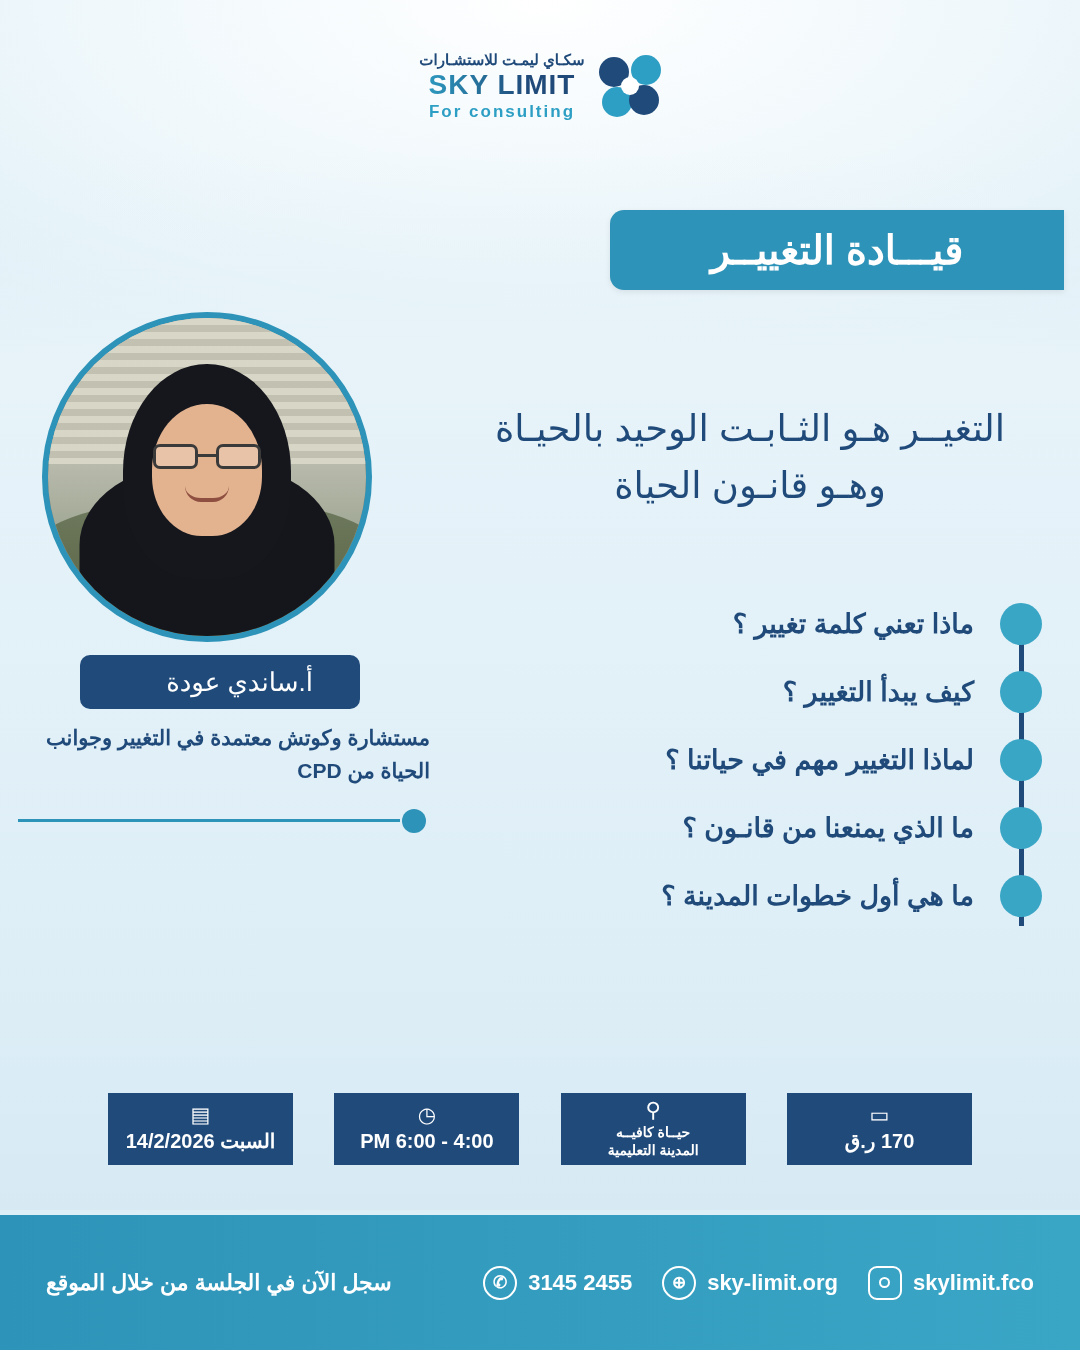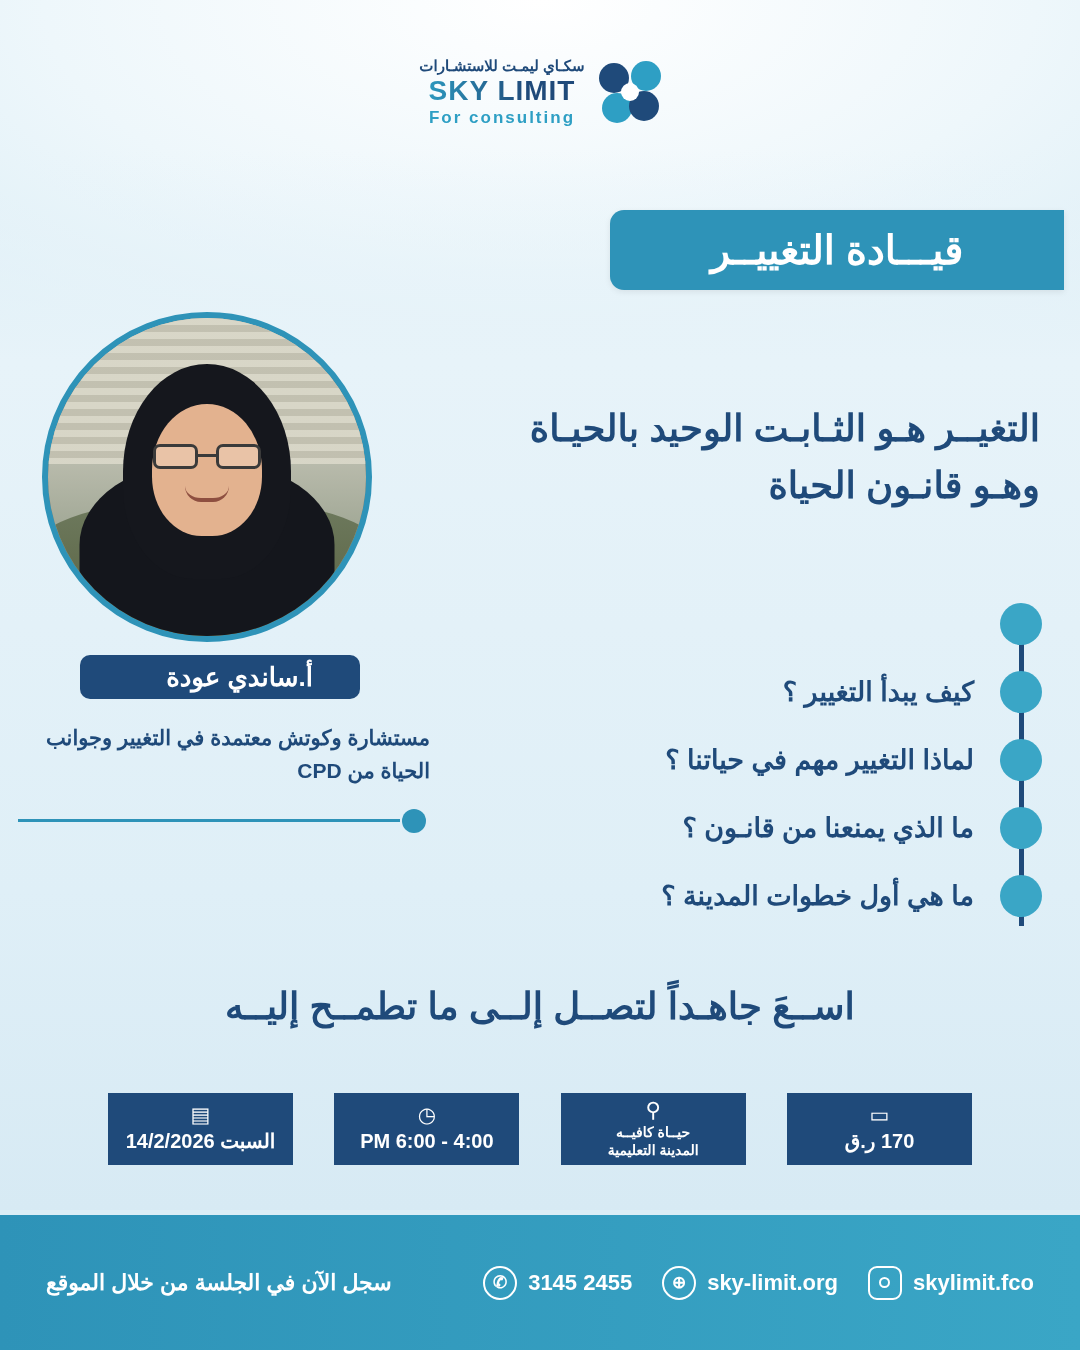--- a/index.html
+++ b/index.html
@@ -17,21 +17,21 @@
       linear-gradient(180deg, #ffffff 0%, #e9f4fa 40%, #dcebf4 100%);
   }
   .poster:before{
     content:"";
     position:absolute;left:0;right:0;top:150px;height:1060px;
     background:linear-gradient(180deg,#ffffff00 0%, #e7f3f9 20%, #dfeff7 70%, #d7eaf4 100%);
   }
 
   
   .logo-wrap{
-    position:absolute; top:58px; left:0; right:0;
+    position:absolute; top:52px; left:0; right:0;
     display:flex; justify-content:center; align-items:center;
     z-index:5;
   }
   .logo{
     display:flex; align-items:center; gap:14px; direction:ltr;
   }
   .logo-text{ text-align:center; line-height:1; }
   .logo-ar{
     font-size:15px; letter-spacing:1px; color:#1f4a7a; font-weight:bold;
     margin-bottom:4px;
@@ -61,21 +61,21 @@
     background:#2e93b8;
     border-top-left-radius:14px; border-bottom-left-radius:14px;
     display:flex; align-items:center; justify-content:center;
     color:#ffffff; font-size:40px; font-weight:bold; letter-spacing:2px;
     box-shadow:0 2px 6px rgba(0,0,0,.08);
   }
 
   
   .headline{
     position:absolute; top:400px; right:40px; width:580px;
-    color:#1f4a7a; font-weight:bold;
+    text-align:center; color:#1f4a7a; font-weight:normal;
     font-size:37px; line-height:1.55; letter-spacing:1px;
   }
 
   
   .portrait{
     position:absolute; left:42px; top:312px;
     width:330px; height:330px; border-radius:50%;
     border:6px solid #2e93b8; overflow:hidden;
     background:#7d7e71;
   }
@@ -95,24 +95,24 @@
     width:108px; height:25px; }
   .ph-glass span{ position:absolute; top:0; width:45px; height:25px;
     border:3px solid #3a3a3a; border-radius:7px; background:rgba(255,255,255,.22);}
   .ph-glass span.l{ left:0; } .ph-glass span.r{ right:0; }
   .ph-glass i{ position:absolute; left:45px; top:10px; width:18px; height:3px; background:#3a3a3a;}
   .ph-smile{ position:absolute; left:50%; transform:translateX(-50%); top:168px;
     width:44px; height:16px; border-bottom:4px solid #8e4f40; border-radius:0 0 40px 40px;}
 
   
   .name-badge{
-    position:absolute; left:80px; top:655px; width:280px; height:44px;
+    position:absolute; left:80px; top:655px; width:280px; height:54px;
     background:#1f4a7a; border-radius:10px; color:#ffffff;
     display:flex; align-items:center; justify-content:center;
-    font-size:26px; font-weight:bold;padding-left:39px;
+    font-size:26px; font-weight:normal;padding-left:39px;
   }
   .bio{
     position:absolute; left:10px; top:722px; width:420px;
     color:#1f4a7a; font-weight:bold;
     font-size:21px; line-height:1.55;
   }
   .bio-rule{
     position:absolute; left:18px; top:818px; width:408px; height:6px;
   }
   .bio-rule .line{ position:absolute; left:0; top:1px; width:382px; height:3px;
@@ -225,40 +225,40 @@
   <div class="bio-rule">
     <div class="line"></div>
       <div class="dot"></div>
   </div>
 
   <div class="questions">
     <div class="q-spine"></div>
 
     <div class="q-row">
       <span class="q-bullet"></span>
+      <span class="q-text">ماذا تعني كلمة تغيير ؟</span>
     </div>
     <div class="q-row">
       <span class="q-bullet"></span>
       <span class="q-text">كيف يبدأ التغيير ؟</span>
     </div>
     <div class="q-row">
       <span class="q-bullet"></span>
       <span class="q-text">لماذا التغيير مهم في حياتنا ؟</span>
     </div>
     <div class="q-row">
       <span class="q-bullet"></span>
       <span class="q-text">ما الذي يمنعنا من قانـون ؟</span>
     </div>
     <div class="q-row">
       <span class="q-bullet"></span>
       <span class="q-text">ما هي أول خطوات المدينة ؟</span>
     </div>
   </div>
 
-  <div class="motto">اســعَ جاهـداً لتصــل إلــى ما تطمــح إليــه</div>
 
   <div class="info-row">
     <div class="info-box">
       <div class="info-icon">▤</div>
       <div class="info-label">السبت 14/2/2026</div>
     </div>
     <div class="info-box">
       <div class="info-icon">◷</div>
       <div class="info-label">4:00 - 6:00 PM</div>
     </div>

